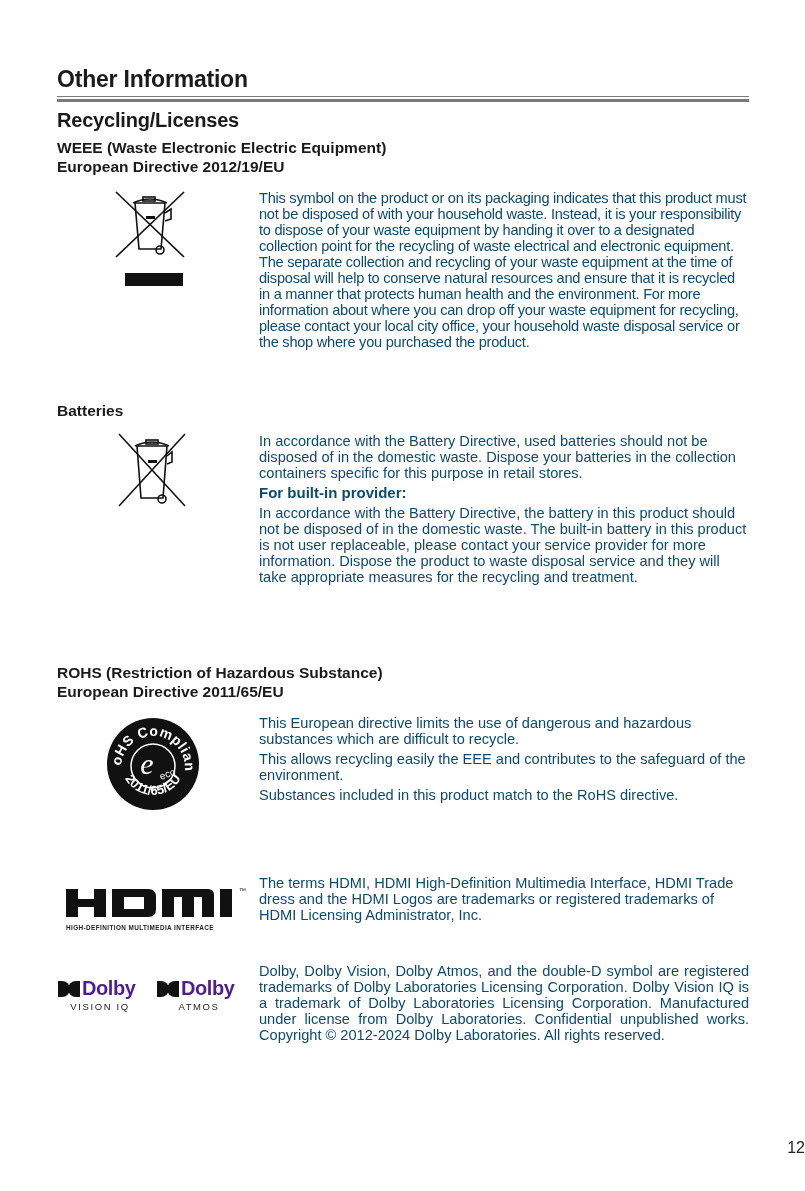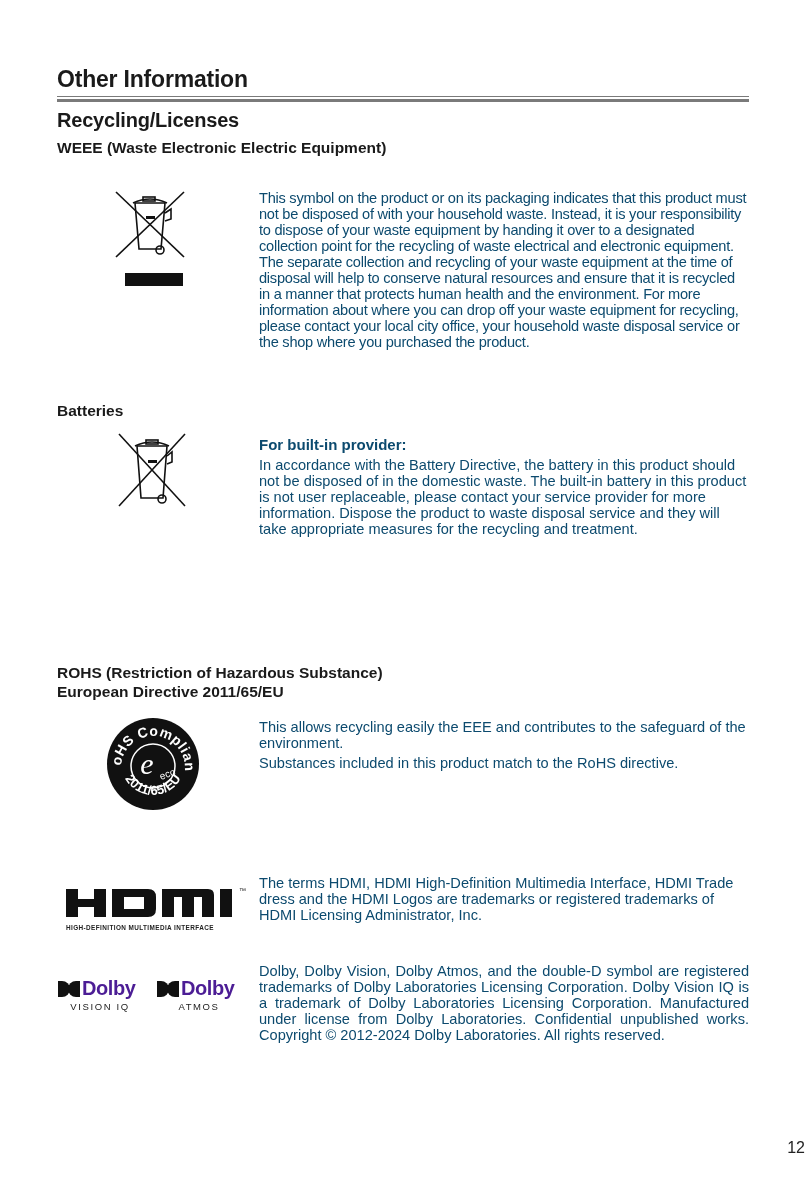--- a/index.html
+++ b/index.html
@@ -26,20 +26,21 @@
 </head>
 <body>
 
 <div class="abs h1">Other Information</div>
 <div class="abs rule1"></div>
 <div class="abs rule2"></div>
 <div class="abs h2">Recycling/Licenses</div>
 
 <div class="abs h3" style="top:138px;">
   <div>WEEE (Waste Electronic Electric Equipment)</div>
+  <div>European Directive 2012/19/EU</div>
 </div>
 
 <svg class="icon" style="left:113px; top:189px;" width="74" height="104" viewBox="0 0 74 104">
   <g fill="none" stroke="#111" stroke-width="1.6">
     <line x1="3" y1="3" x2="71" y2="68"></line>
     <line x1="71" y1="3" x2="3" y2="68"></line>
     <path d="M22 14 L52 14 L48 60 L26 60 Z"></path>
     <path d="M20 14 Q37 6 54 14"></path>
     <rect x="30" y="8" width="12" height="4"></rect>
     <circle cx="47" cy="61" r="4"></circle>
@@ -62,20 +63,21 @@
     <path d="M20 14 L50 14 L46 66 L24 66 Z"></path>
     <path d="M18 14 Q35 6 52 14"></path>
     <rect x="29" y="8" width="12" height="4"></rect>
     <circle cx="45" cy="67" r="4"></circle>
     <path d="M50 24 L55 20 L55 30 L50 32"></path>
   </g>
   <rect x="31" y="28" width="9" height="3" fill="#111"></rect>
 </svg>
 
 <div class="abs body" style="top:433px;">
+  <p>In accordance with the Battery Directive, used batteries should not be disposed of in the domestic waste. Dispose your batteries in the collection containers specific for this purpose in retail stores.</p>
   <p class="sub" style="margin-top:4px !important;">For built-in provider:</p>
   <p>In accordance with the Battery Directive, the battery in this product should not be disposed of in the domestic waste. The built-in battery in this product is not user replaceable, please contact your service provider for more information. Dispose the product to waste disposal service and they will take appropriate measures for the recycling and treatment.</p>
 </div>
 
 <div class="abs h3" style="top:663px;">
   <div>ROHS (Restriction of Hazardous Substance)</div>
   <div>European Directive 2011/65/EU</div>
 </div>
 
 <svg class="icon" style="left:105px; top:716px;" width="96" height="96" viewBox="0 0 96 96">
@@ -89,20 +91,21 @@
     <textPath href="#arcTop" startOffset="50%" text-anchor="middle">RoHS Compliant</textPath>
   </text>
   <text font-family="Liberation Sans, sans-serif" font-weight="bold" font-size="13" fill="#fff">
     <textPath href="#arcBot" startOffset="50%" text-anchor="middle">2011/65/EU</textPath>
   </text>
   <text x="42" y="58" font-family="Liberation Serif, serif" font-style="italic" font-size="30" fill="#fff" text-anchor="middle">e</text>
   <text x="56" y="64" font-family="Liberation Sans, sans-serif" font-size="10" fill="#fff" transform="rotate(-20 56 64)">eco</text>
 </svg>
 
 <div class="abs body" style="top:715px;">
+  <p>This European directive limits the use of dangerous and hazardous substances which are difficult to recycle.</p>
   <p class="gap">This allows recycling easily the EEE and contributes to the safeguard of the environment.</p>
   <p class="gap">Substances included in this product match to the RoHS directive.</p>
 </div>
 
 <div class="abs" style="left:66px; top:889px; width:180px; height:44px;">
   <svg width="168" height="28" viewBox="0 0 168 28">
     <g fill="#111">
 
       <rect x="0" y="0" width="12" height="28"></rect>
       <rect x="28" y="0" width="12" height="28"></rect>

